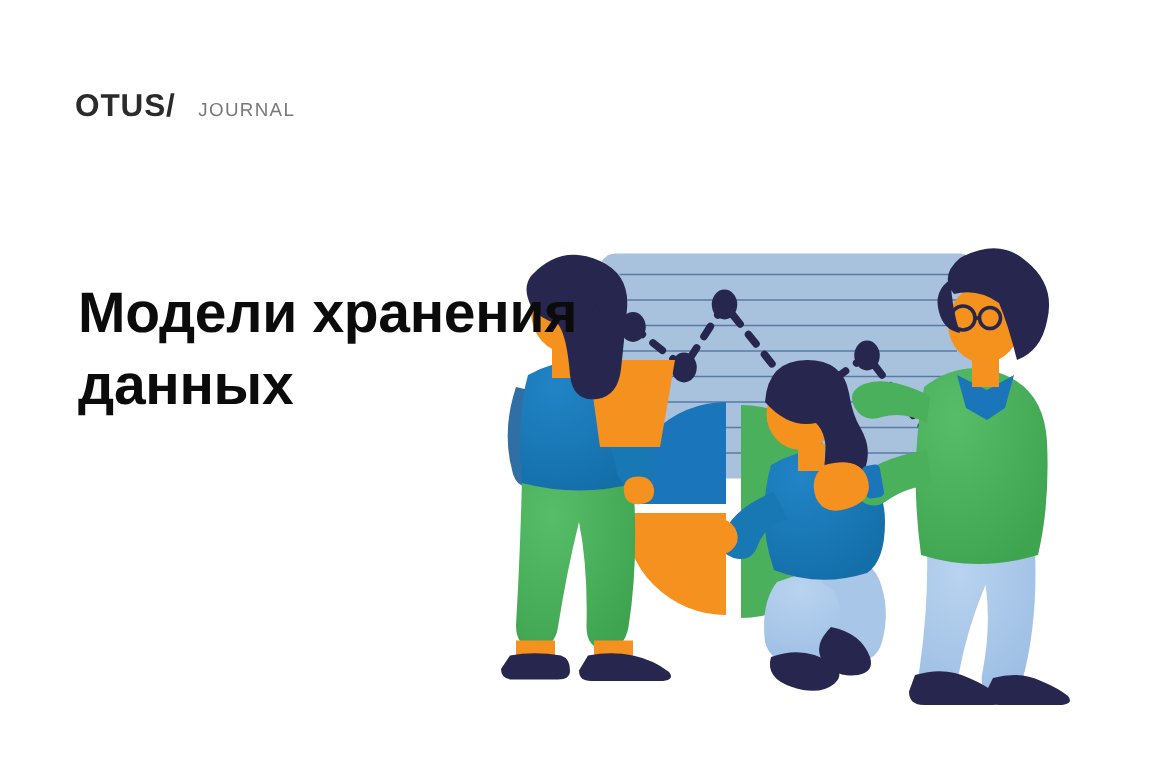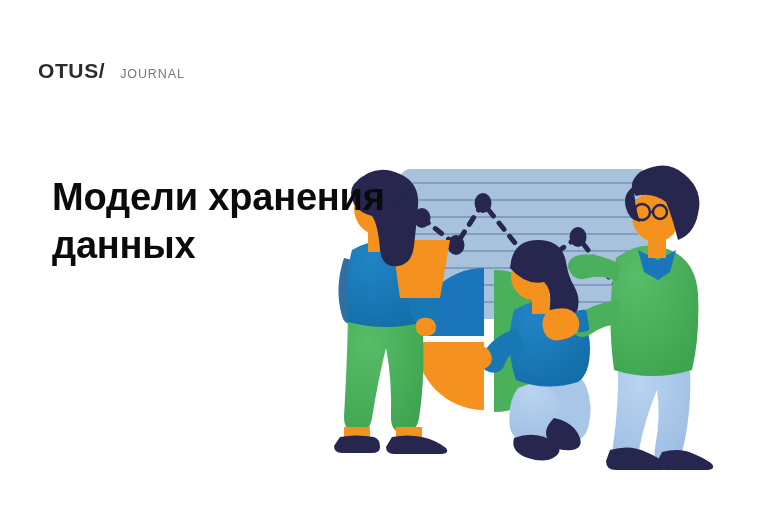--- a/index.html
+++ b/index.html
@@ -15,21 +15,21 @@
     position: relative;
     width: 770px;
     height: 515px;
     background: #ffffff;
     overflow: hidden;
   }
 
   
   .logo {
     position: absolute;
-    left: 38px;
+    left: 50px;
     top: 60px;
     display: flex;
     align-items: baseline;
     user-select: none;
   }
   .logo-mark {
     font-family: "Liberation Sans", sans-serif;
     font-size: 21px;
     font-weight: 700;
     letter-spacing: 0.6px;
@@ -43,21 +43,21 @@
     letter-spacing: 0.9px;
     color: #787878;
     line-height: 1;
     margin-left: 15px;
   }
 
   
   .headline {
     position: absolute;
     left: 52px;
-    top: 148px;
+    top: 160px;
     width: 420px;
     font-family: "Liberation Sans", sans-serif;
     font-size: 38px;
     font-weight: 700;
     line-height: 48px;
     letter-spacing: -0.2px;
     color: #0b0b0b;
     white-space: pre-line;
     z-index: 5;
   }

